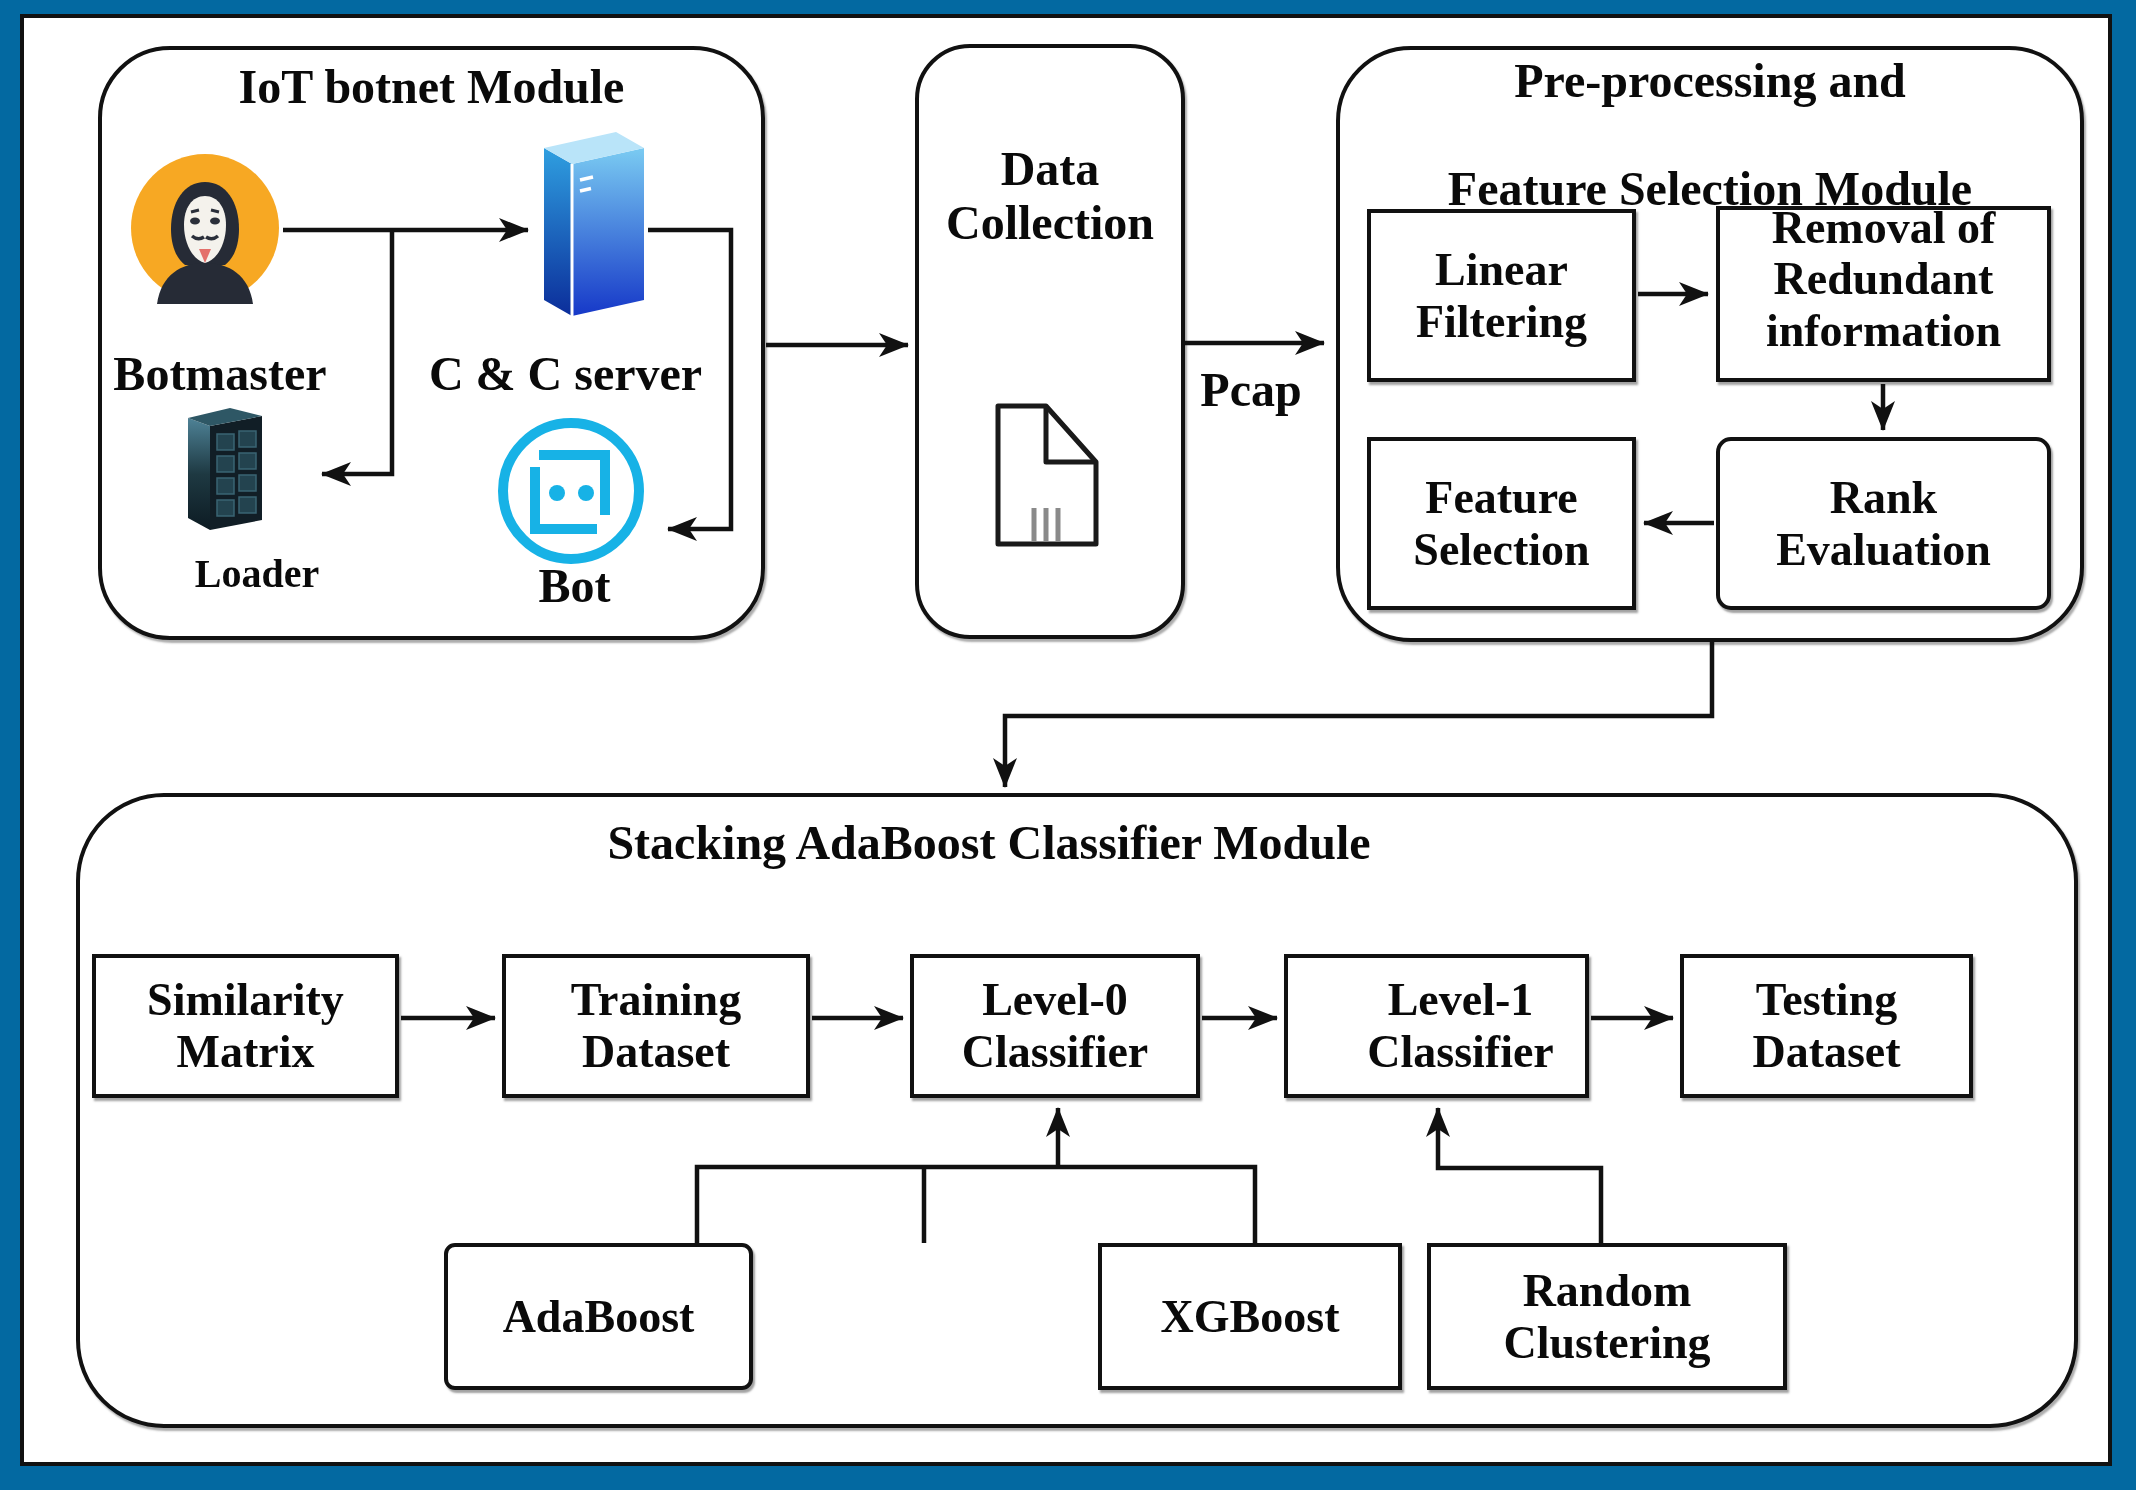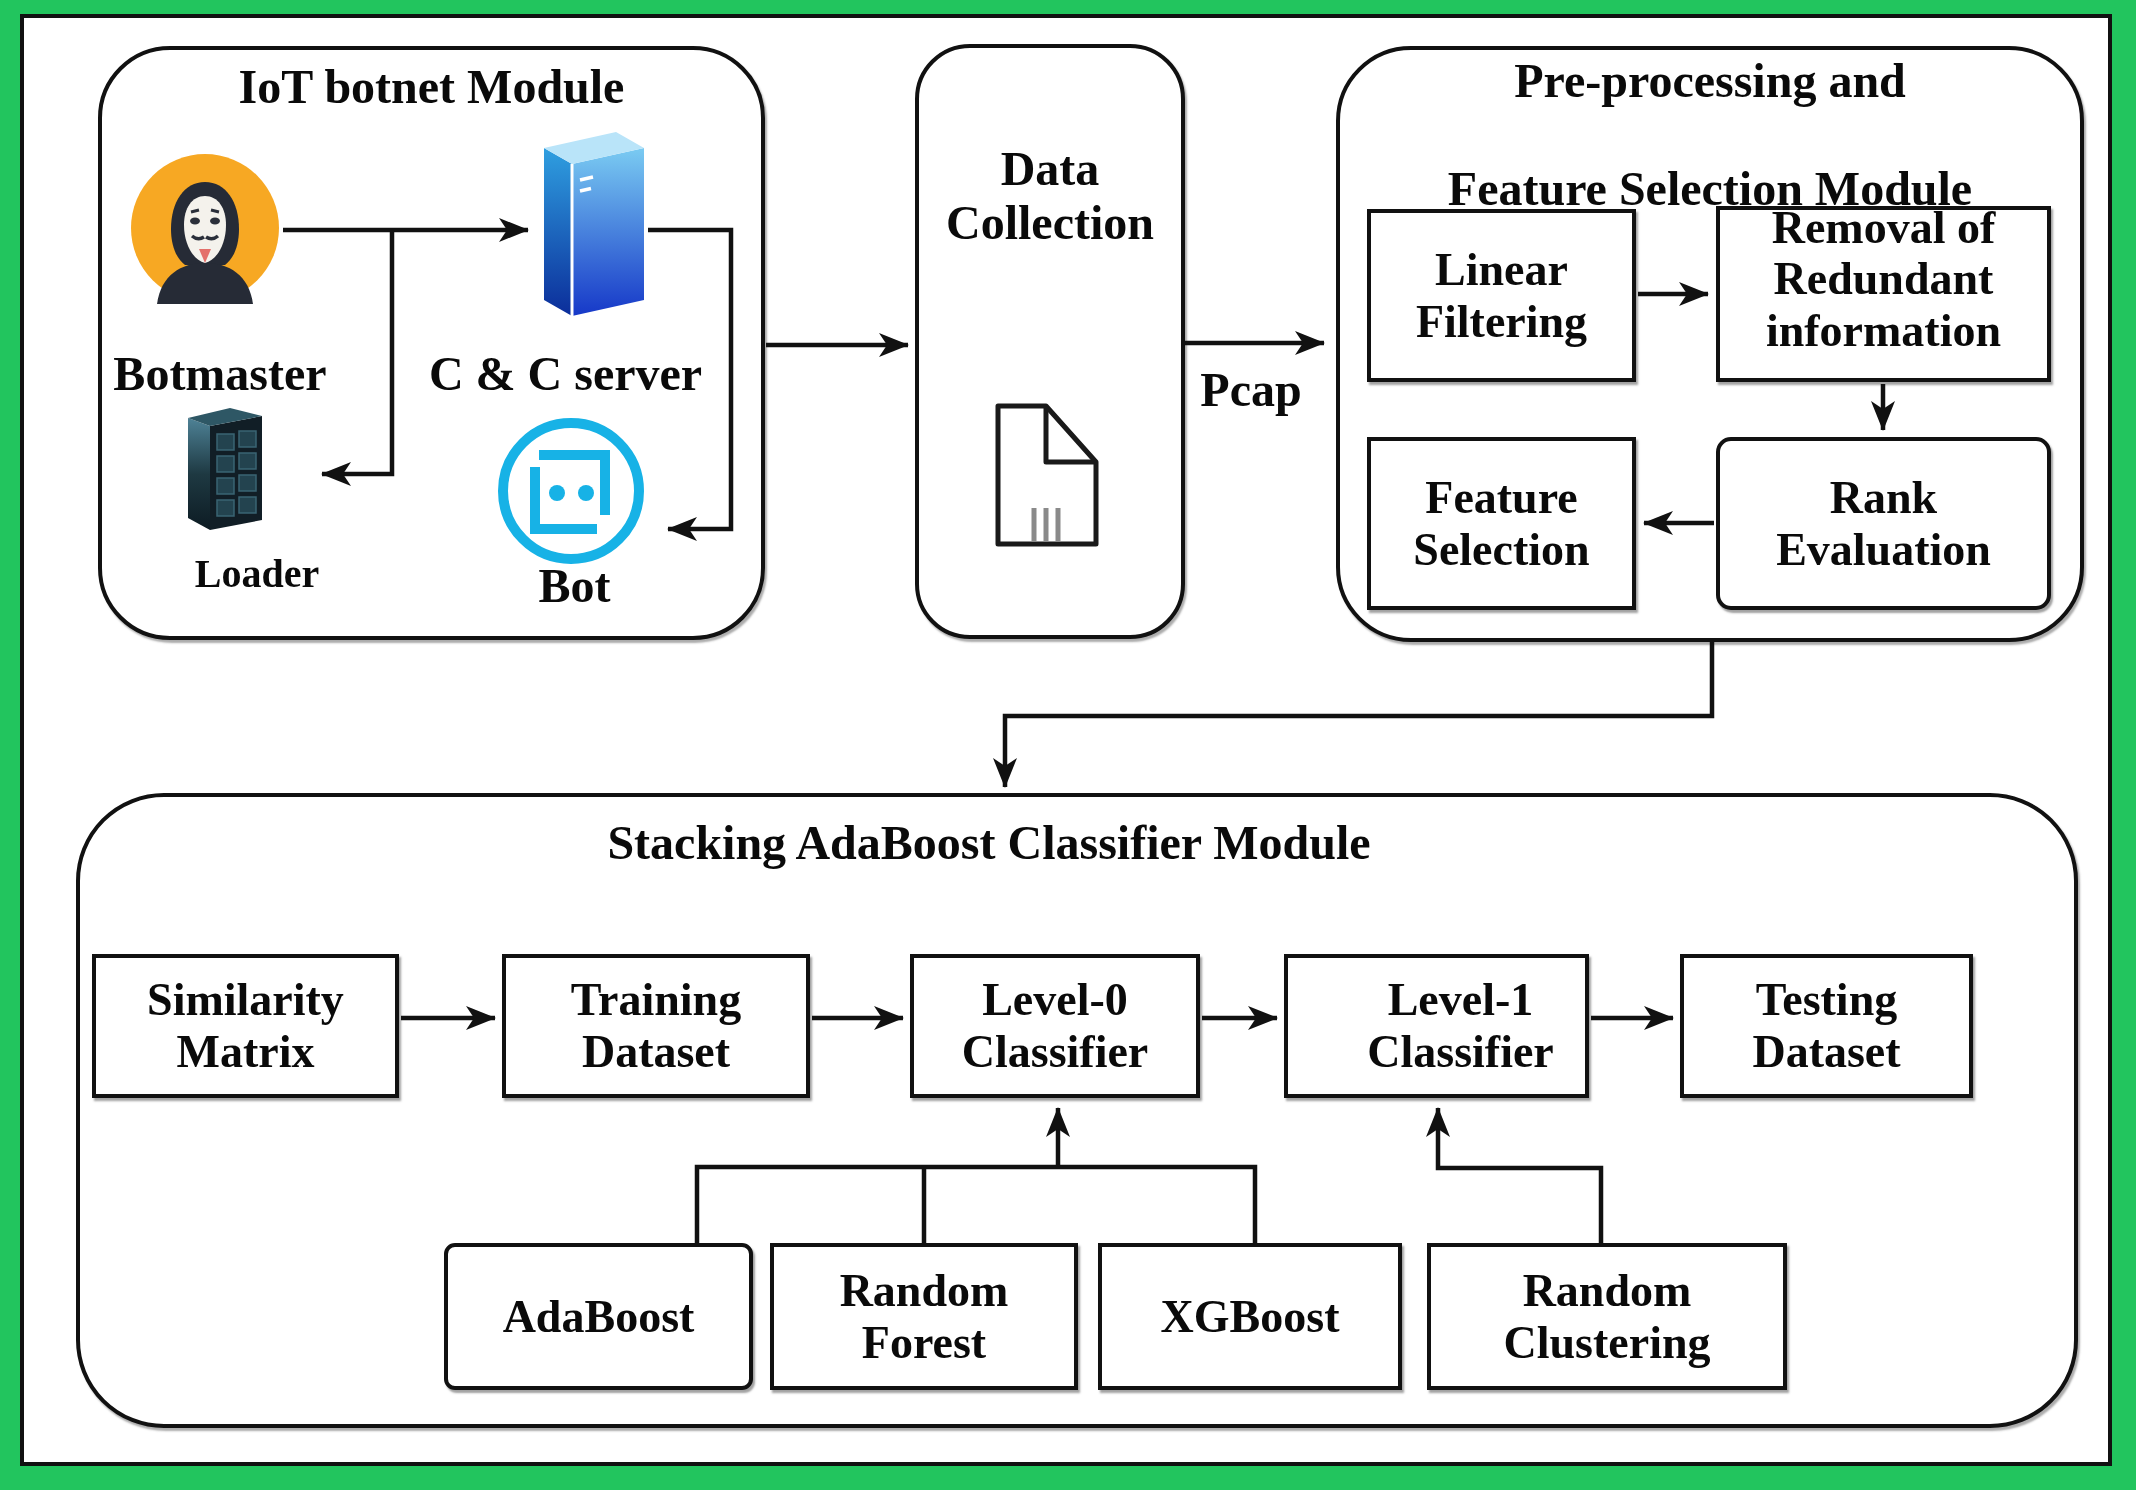--- a/index.html
+++ b/index.html
@@ -1,17 +1,17 @@
 <!DOCTYPE html>
 <html><head>
 <meta charset="utf-8">
 <style>
   html,body { margin:0; padding:0; background:#ffffff; }
   .canvas {
-    position:relative; width:2136px; height:1490px; background:#22c55e;
+    position:relative; width:2136px; height:1490px; background:#0369a1;
     font-family:"Liberation Serif","DejaVu Serif",serif; color:#0a0a0a;
     overflow:hidden;
   }
   .frame {
     position:absolute; left:20px; top:14px; width:2092px; height:1452px;
     border:4px solid #111; box-sizing:border-box; background:#fff;
   }
   .module {
     position:absolute; border:4px solid #111; box-sizing:border-box;
     background:#fff; box-shadow:2px 3px 2px rgba(70,70,70,.45);
@@ -166,23 +166,20 @@
   </div>
   <div class="box" style="left:1284px; top:954px; width:305px; height:144px;padding-left:48px;">
     <span class="bl">Level-1 Classifier</span>
   </div>
   <div class="box" style="left:1680px; top:954px; width:293px; height:144px;">
     <span class="bl">Testing Dataset</span>
   </div>
 
   <div class="box" style="left:444px; top:1243px; width:309px; height:147px;border-radius:11px;">
     <span class="bl">AdaBoost</span>
-  </div>
-  <div class="box" style="left:770px; top:1243px; width:308px; height:147px;">
-    <span class="bl">Random Forest</span>
   </div>
   <div class="box" style="left:1098px; top:1243px; width:304px; height:147px;">
     <span class="bl">XGBoost</span>
   </div>
   <div class="box" style="left:1427px; top:1243px; width:360px; height:147px;">
     <span class="bl">Random Clustering</span>
   </div>
 
   <svg class="connectors" viewBox="0 0 2136 1490">
     <defs>

